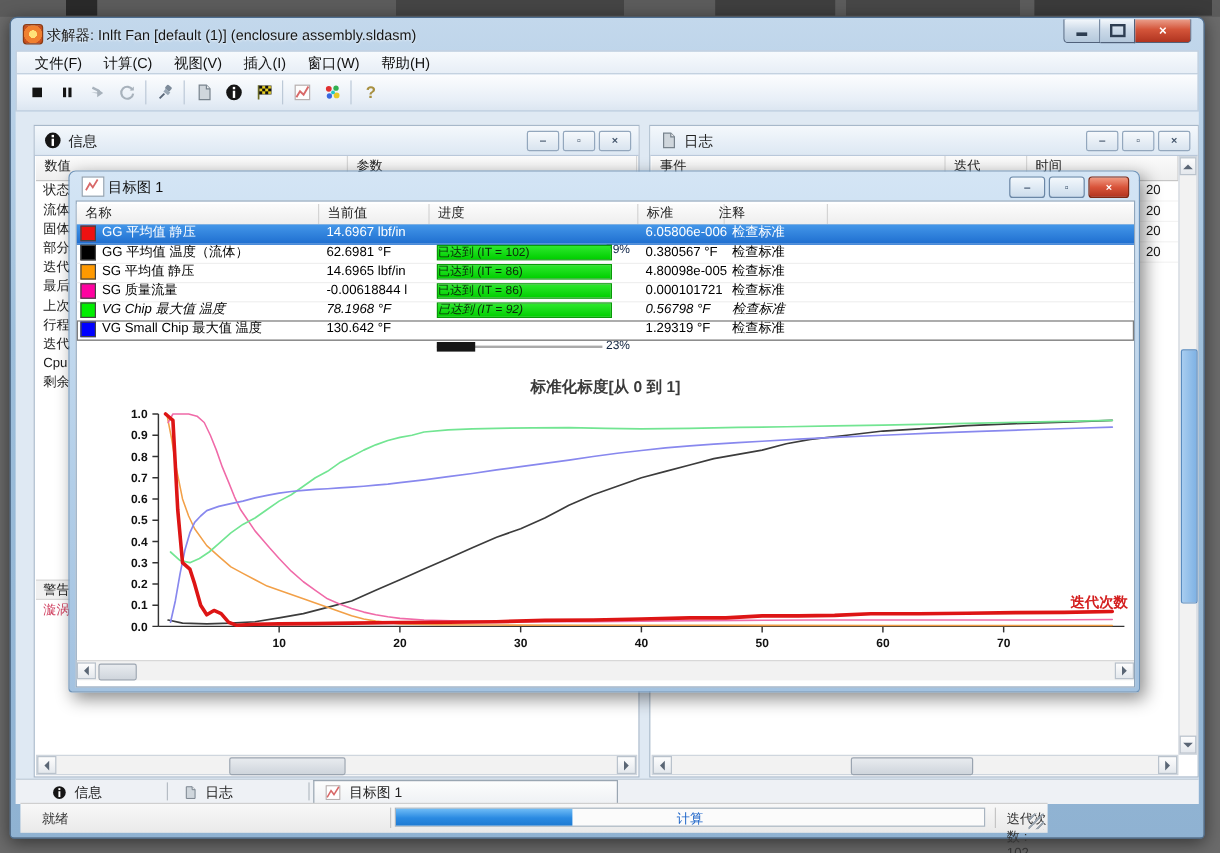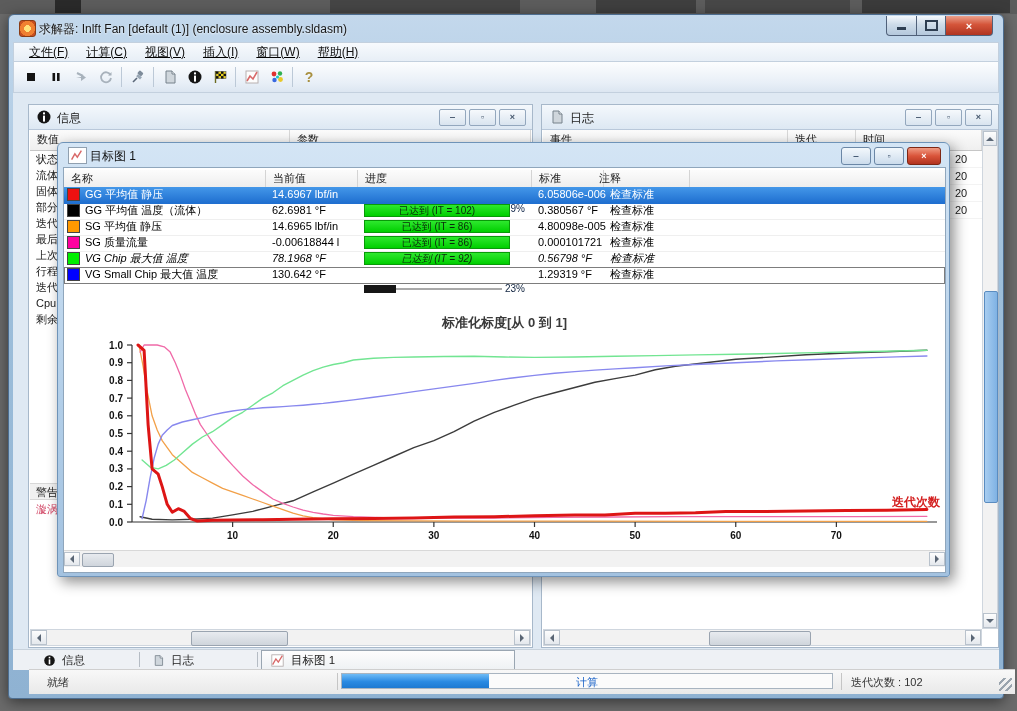--- a/index.html
+++ b/index.html
@@ -27,21 +27,21 @@
           font-size:11px;font-weight:bold;}
   .capbtn.min{width:29px;border-radius:0 0 0 4px;}
   .capbtn.max{width:28px;border-left:none;}
   .capbtn.close{width:46px;border-left:none;border-radius:0 0 4px 0;
           background:linear-gradient(#eba08c,#d4553a 45%,#b03420);color:#fff;}
   .glyph-bar{display:inline-block;width:9px;height:3px;background:#2e3e52;margin-top:6px;}
   .glyph-box{display:inline-block;width:9px;height:7px;border:2px solid #2e3e52;}
   
   .menubar{position:absolute;left:4px;top:27px;width:986px;height:20px;
            background:linear-gradient(#f7fafd,#e7eef6);border:1px solid #c3d0de;
-           display:flex;align-items:center;padding-left:6px;box-sizing:border-box;text-decoration:underline;}
+           display:flex;padding-left:6px;box-sizing:border-box;}
   .menu-item{font-size:12px;color:#111;padding:2px 9px;}
   .toolbar{position:absolute;left:4px;top:47px;width:986px;height:31px;
            background:linear-gradient(#fcfdfe,#e8eff7 70%,#dce6f1);
            border:1px solid #c3d0de;border-top:none;display:flex;align-items:center;padding-left:4px;box-sizing:border-box;}
   .tbtn{width:25px;height:24px;display:flex;align-items:center;justify-content:center;border-radius:3px;}
   .tsep{width:1px;height:20px;background:#bcc9d7;margin:0 3px;}
   
   .client{position:absolute;left:4px;top:78px;width:986px;height:556px;background:#dfe9f3;}
   
   .panel{position:absolute;background:#fff;border:1px solid #a7b8ca;}
@@ -98,21 +98,21 @@
   .grow.sel{background:linear-gradient(#4497e9,#1f6fd0);color:#fff;border-bottom-color:#1f6fd0;}
   .grow.focus{outline:1px solid #7d7d7d;outline-offset:-1px;}
   .swatch{position:absolute;left:3px;top:1px;width:13px;height:13px;border:1px solid #444;box-sizing:border-box;}
   .gc{position:absolute;top:0;height:16px;line-height:15px;font-size:11px;white-space:nowrap;overflow:hidden;}
   .g-name{left:21px;width:180px;}
   .g-val{left:208px;width:88px;}
   .g-crit{left:474px;width:70px;}
   .g-comm{left:546px;width:94px;}
   .done-box{position:absolute;left:300px;top:1px;width:146px;height:13px;background:linear-gradient(#2ee82e,#00cf00);
             border:1px solid #089a08;box-sizing:border-box;font-size:10px;color:#0a2a0a;
-            text-align:center;line-height:12px;overflow:hidden;white-space:nowrap;}
+            text-align:left;line-height:12px;overflow:hidden;white-space:nowrap;}
   .pwrap{position:absolute;left:300px;top:16px;width:168px;height:12px;}
   .ptrack{position:absolute;left:0;top:5px;width:138px;height:2px;background:#e8eef8;}
   .grow.sel .ptrack{background:#dce8f8;}
   .pfill{position:absolute;left:0;top:2px;height:8px;background:#fff;border-radius:3px;}
   .pfill.dark{background:#161616;border-radius:0;top:2px;}
   .ppct{position:absolute;left:141px;top:0;font-size:10px;line-height:12px;color:#10233f;}
   .grow.sel .ppct{color:#0c2246;}
   
   .chart-title{position:absolute;left:0;top:146px;width:881px;text-align:center;
                font-size:13px;font-weight:bold;color:#3a3a3a;}
@@ -121,21 +121,21 @@
   .xaxis-label{position:absolute;left:736px;top:326px;width:140px;text-align:right;
                font-size:12px;font-weight:bold;color:#d42020;}
   
   .gsb{position:absolute;left:0;top:382px;width:881px;height:16px;background:#f2f2f2;border-top:1px solid #d8d8d8;}
   
   .tabbar{position:absolute;left:4px;top:634px;width:986px;height:20px;background:#eef1f5;border-top:1px solid #c8d2dc;}
   .tab{position:absolute;top:0;height:20px;display:flex;align-items:center;gap:6px;padding-left:8px;box-sizing:border-box;font-size:11.5px;color:#222;}
   .tab.active{background:linear-gradient(#fdfdfd,#eef1f4);border:1px solid #9aa6b2;border-bottom:none;}
   .tabsep{position:absolute;top:2px;width:1px;height:15px;background:#b5bcc4;}
   
-  .statusbar{position:absolute;left:20px;top:654px;width:986px;height:24px;
+  .statusbar{position:absolute;left:8px;top:654px;width:856px;height:24px;
              background:linear-gradient(#f8f8f8,#e9e9e9);border-top:1px solid #cfcfcf;}
   .status-text{position:absolute;top:5px;font-size:11px;color:#333;}
   .sprog{position:absolute;left:312px;top:3px;width:492px;height:16px;background:#fbfbfb;
          border:1px solid #a8b4c0;box-sizing:border-box;padding-left:31px;}
   .sprog-fill{position:absolute;left:0;top:0;height:100%;background:linear-gradient(#6fbcf6,#2a8ae2 55%,#1e7ad2);}
   .sprog-label{position:absolute;left:0;top:1px;width:100%;text-align:center;font-size:11px;color:#1c64c8;}
   .ssep{position:absolute;top:3px;width:1px;height:17px;background:#c5c5c5;}
   .grip{position:absolute;right:3px;bottom:3px;width:13px;height:13px;
         background:repeating-linear-gradient(135deg,transparent 0 3px,#9aa4ae 3px 5px);}
   .icon16{width:16px;height:16px;display:block;}

